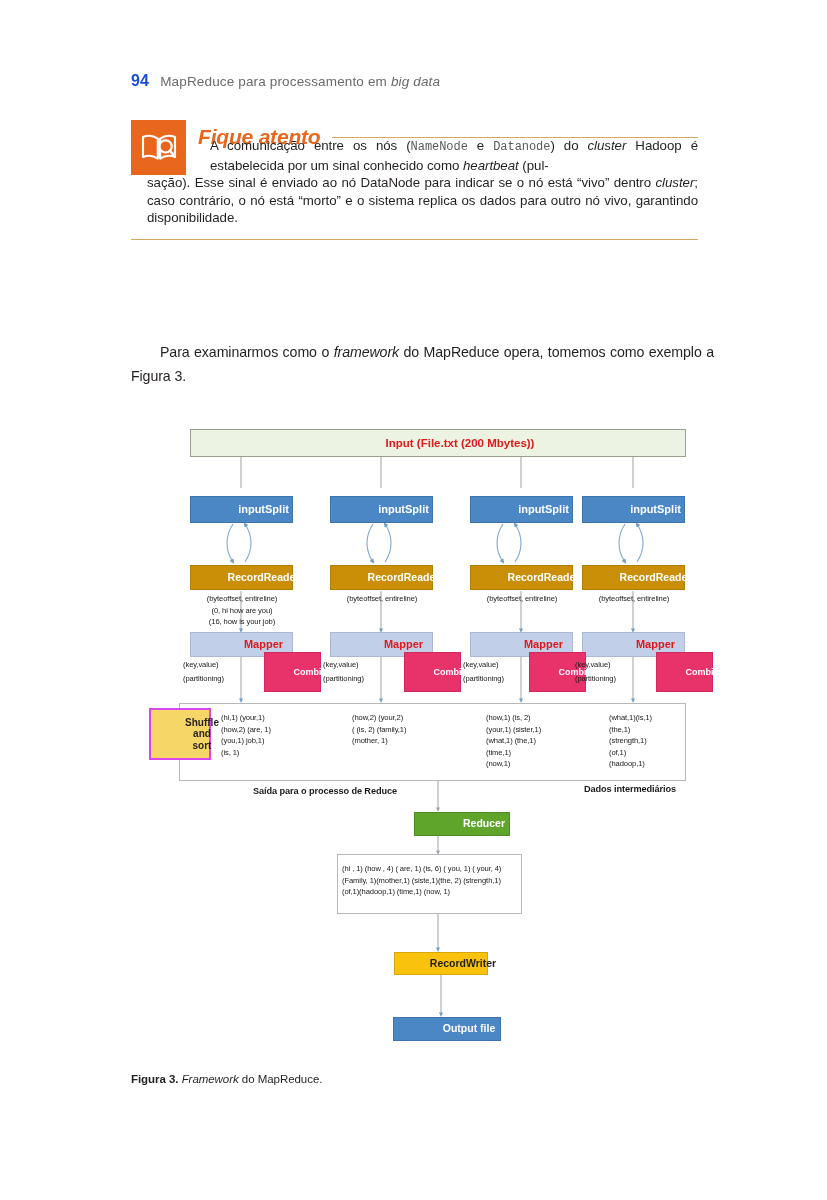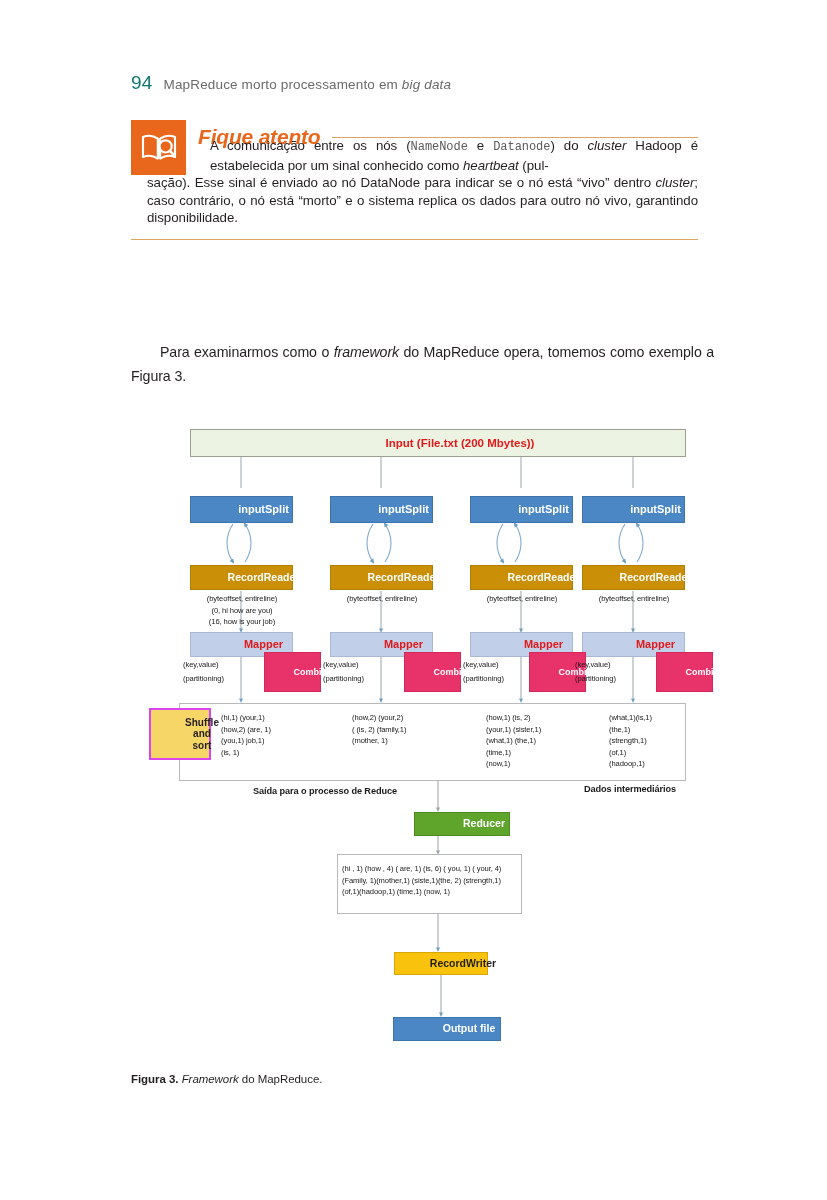--- a/index.html
+++ b/index.html
@@ -19,23 +19,23 @@
   
   .runhead {
     position: absolute;
     left: 131px;
     top: 72px;
     display: flex;
     align-items: baseline;
     gap: 11px;
   }
   .runhead-folio {
-    font-size: 19px;
-    font-weight: normal;
-    color: #0f766e;
+    font-size: 16px;
+    font-weight: bold;
+    color: #1d4ed8;
     letter-spacing: .2px;
   }
   .runhead-title {
     font-size: 13.5px;
     color: #6a6a6a;
     letter-spacing: .15px;
   }
   .runhead-title em { font-style: italic; }
 
   
@@ -283,21 +283,21 @@
     width: 560px; height: 630px;
     overflow: visible;
     pointer-events: none;
   }
 </style>
 </head>
 <body>
 
 <div class="runhead">
   <span class="runhead-folio">94</span>
-  <span class="runhead-title"><span>MapReduce morto processamento em </span><em>big data</em></span>
+  <span class="runhead-title"><span>MapReduce para processamento em </span><em>big data</em></span>
 </div>
 
 <div class="callout">
   <div class="callout-head">
     <div class="callout-icon">
       <svg width="40" height="40" viewBox="0 0 40 40" aria-hidden="true">
         <path d="M4 9 C9 7 14.5 7.6 18.8 10.6 L18.8 30.6 C14.5 27.6 9 27 4 29 Z" fill="none" stroke="#ffffff" stroke-width="2.1" stroke-linejoin="round"></path>
         <path d="M36 9 C31 7 25.5 7.6 21.2 10.6 L21.2 30.6 C25.5 27.6 31 27 36 29 Z" fill="none" stroke="#ffffff" stroke-width="2.1" stroke-linejoin="round"></path>
         <line x1="20" y1="10.6" x2="20" y2="30.6" stroke="#ffffff" stroke-width="1.6"></line>
         <circle cx="26.6" cy="18.4" r="6.1" fill="#e8671c" stroke="#ffffff" stroke-width="2.2"></circle>

